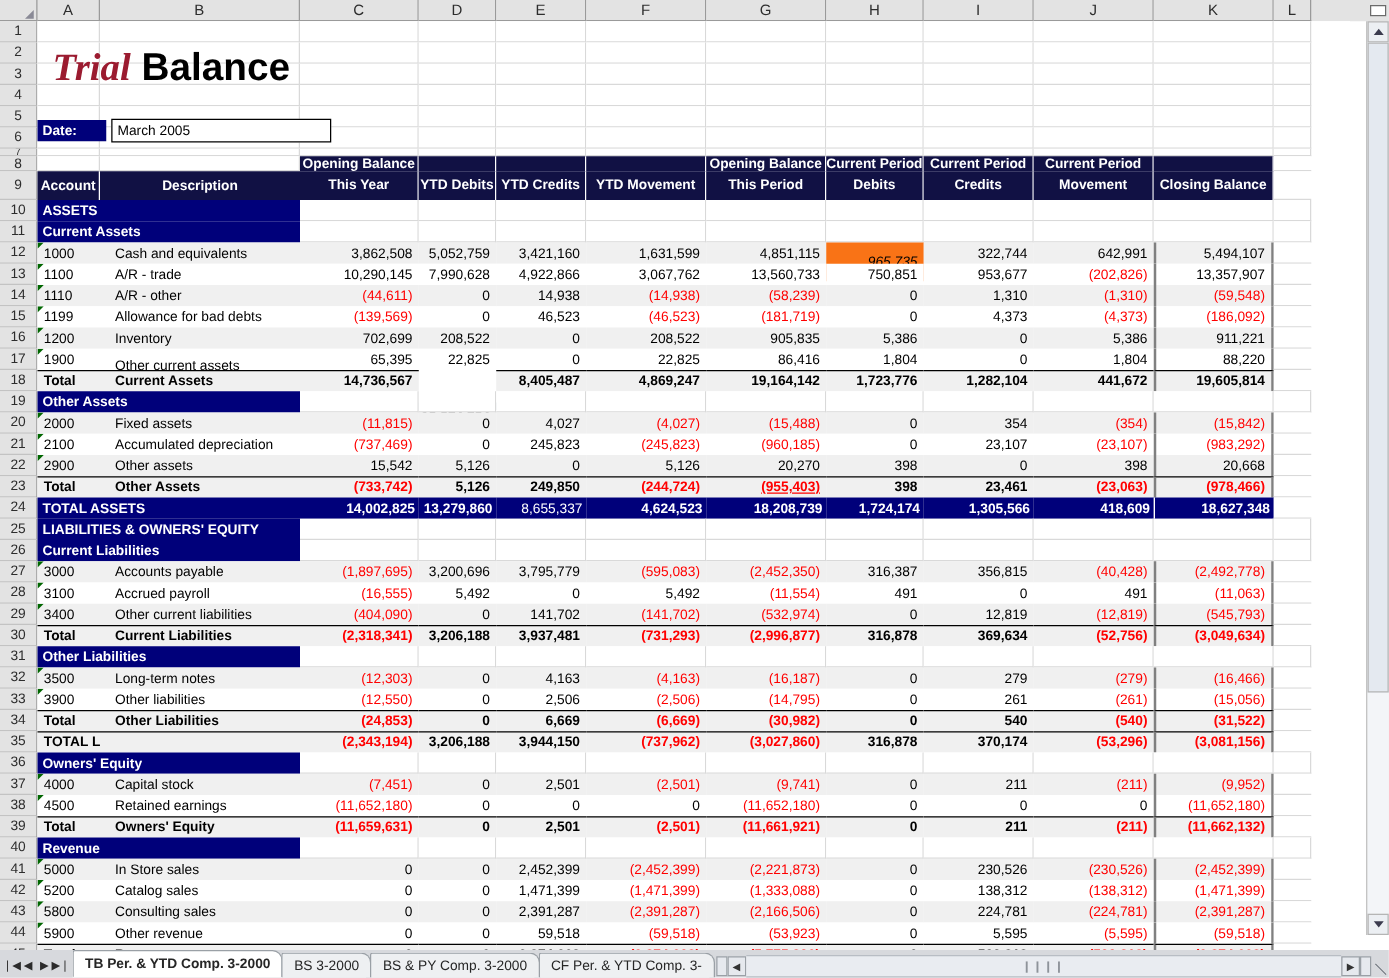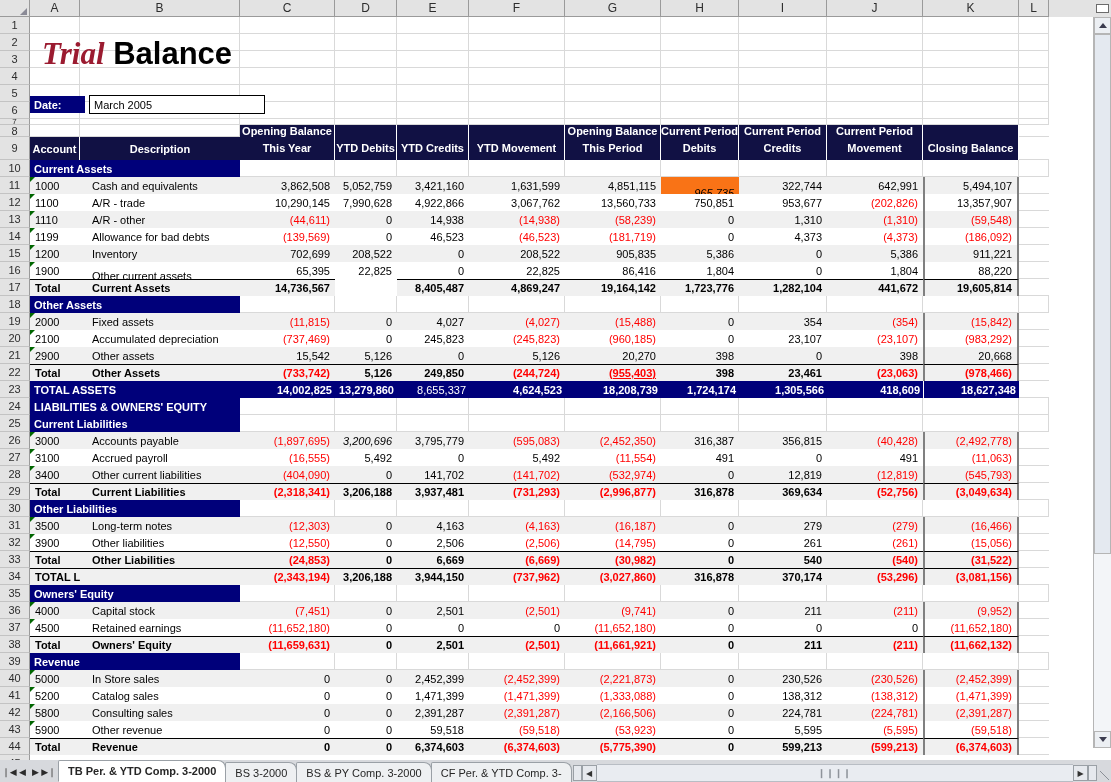--- a/index.html
+++ b/index.html
@@ -306,20 +306,33 @@
         <div class="cell c" style="width: 72px; height: 23px;;background:#111144;color:#fff;font-weight:bold;font-size:11px;border-right:1px solid #ffffff;text-align:center;line-height:23px;">YTD Credits</div>
         <div class="cell c" style="width: 96px; height: 23px;;background:#111144;color:#fff;font-weight:bold;font-size:11px;border-right:1px solid #ffffff;text-align:center;line-height:23px;">YTD Movement</div>
         <div class="cell c" style="width: 96px; height: 23px;;background:#111144;color:#fff;font-weight:bold;font-size:11px;border-right:1px solid #ffffff;text-align:center;line-height:23px;">This Period</div>
         <div class="cell c" style="width: 78px; height: 23px;;background:#111144;color:#fff;font-weight:bold;font-size:11px;border-right:1px solid #ffffff;text-align:center;line-height:23px;">Debits</div>
         <div class="cell c" style="width: 88px; height: 23px;;background:#111144;color:#fff;font-weight:bold;font-size:11px;border-right:1px solid #ffffff;text-align:center;line-height:23px;">Credits</div>
         <div class="cell c" style="width: 96px; height: 23px;;background:#111144;color:#fff;font-weight:bold;font-size:11px;border-right:1px solid #ffffff;text-align:center;line-height:23px;">Movement</div>
         <div class="cell c" style="width: 96px; height: 23px;;background:#111144;color:#fff;font-weight:bold;font-size:11px;border-right:1px solid #ffffff;text-align:center;line-height:23px;">Closing Balance</div>
         <div class="cell " style="width: 30px; height: 23px;;background:#fff;border-bottom:1px solid #d9d9d9;"></div>
       </div>
       <div class="row" style="height: 17px;">
+        <div class="cell " style="width: 210px; height: 17px;;background:#00007a;color:#fff;font-weight:bold;padding-left:4px;">ASSETS</div>
+        <div class="cell " style="width: 95px; height: 17px;;background:#ffffff;border-right:1px solid #d9d9d9;border-bottom:1px solid #d9d9d9;"></div>
+        <div class="cell " style="width: 62px; height: 17px;;background:#ffffff;border-right:1px solid #d9d9d9;border-bottom:1px solid #d9d9d9;"></div>
+        <div class="cell " style="width: 72px; height: 17px;;background:#ffffff;border-right:1px solid #d9d9d9;border-bottom:1px solid #d9d9d9;"></div>
+        <div class="cell " style="width: 96px; height: 17px;;background:#ffffff;border-right:1px solid #d9d9d9;border-bottom:1px solid #d9d9d9;"></div>
+        <div class="cell " style="width: 96px; height: 17px;;background:#ffffff;border-right:1px solid #d9d9d9;border-bottom:1px solid #d9d9d9;"></div>
+        <div class="cell " style="width: 78px; height: 17px;;background:#ffffff;border-right:1px solid #d9d9d9;border-bottom:1px solid #d9d9d9;"></div>
+        <div class="cell " style="width: 88px; height: 17px;;background:#ffffff;border-right:1px solid #d9d9d9;border-bottom:1px solid #d9d9d9;"></div>
+        <div class="cell " style="width: 96px; height: 17px;;background:#ffffff;border-right:1px solid #d9d9d9;border-bottom:1px solid #d9d9d9;"></div>
+        <div class="cell " style="width: 96px; height: 17px;;background:#ffffff;border-right:1px solid #d9d9d9;border-bottom:1px solid #d9d9d9;"></div>
+        <div class="cell " style="width: 30px; height: 17px;;background:#ffffff;border-right:1px solid #d9d9d9;border-bottom:1px solid #d9d9d9;"></div>
+      </div>
+      <div class="row" style="height: 17px;">
         <div class="cell " style="width: 210px; height: 17px;;background:#00007a;color:#fff;font-weight:bold;padding-left:4px;">Current Assets</div>
         <div class="cell " style="width: 95px; height: 17px;;background:#ffffff;border-right:1px solid #d9d9d9;border-bottom:1px solid #d9d9d9;"></div>
         <div class="cell " style="width: 62px; height: 17px;;background:#ffffff;border-right:1px solid #d9d9d9;border-bottom:1px solid #d9d9d9;"></div>
         <div class="cell " style="width: 72px; height: 17px;;background:#ffffff;border-right:1px solid #d9d9d9;border-bottom:1px solid #d9d9d9;"></div>
         <div class="cell " style="width: 96px; height: 17px;;background:#ffffff;border-right:1px solid #d9d9d9;border-bottom:1px solid #d9d9d9;"></div>
         <div class="cell " style="width: 96px; height: 17px;;background:#ffffff;border-right:1px solid #d9d9d9;border-bottom:1px solid #d9d9d9;"></div>
         <div class="cell " style="width: 78px; height: 17px;;background:#ffffff;border-right:1px solid #d9d9d9;border-bottom:1px solid #d9d9d9;"></div>
         <div class="cell " style="width: 88px; height: 17px;;background:#ffffff;border-right:1px solid #d9d9d9;border-bottom:1px solid #d9d9d9;"></div>
         <div class="cell " style="width: 96px; height: 17px;;background:#ffffff;border-right:1px solid #d9d9d9;border-bottom:1px solid #d9d9d9;"></div>
         <div class="cell " style="width: 96px; height: 17px;;background:#ffffff;border-right:1px solid #d9d9d9;border-bottom:1px solid #d9d9d9;"></div>
@@ -528,21 +541,21 @@
         <div class="cell " style="width: 78px; height: 17px;;background:#ffffff;border-right:1px solid #d9d9d9;border-bottom:1px solid #d9d9d9;"></div>
         <div class="cell " style="width: 88px; height: 17px;;background:#ffffff;border-right:1px solid #d9d9d9;border-bottom:1px solid #d9d9d9;"></div>
         <div class="cell " style="width: 96px; height: 17px;;background:#ffffff;border-right:1px solid #d9d9d9;border-bottom:1px solid #d9d9d9;"></div>
         <div class="cell " style="width: 96px; height: 17px;;background:#ffffff;border-right:1px solid #d9d9d9;border-bottom:1px solid #d9d9d9;"></div>
         <div class="cell " style="width: 30px; height: 17px;;background:#ffffff;border-right:1px solid #d9d9d9;border-bottom:1px solid #d9d9d9;"></div>
       </div>
       <div class="row" style="height: 17px; align-items: center;">
         <div class="cell " style="width: 50px; height: 17px;;background:#f0f0f0;padding-left:5px;">3000<span class="corner-marker"></span></div>
         <div class="cell " style="width: 160px; height: 17px;;background:#f0f0f0;padding-left:12px;">Accounts payable</div>
         <div class="cell r" style="width: 95px; height: 17px;;background:#f0f0f0;color:#ff0000;padding-right:5px;">(1,897,695)</div>
-        <div class="cell r" style="width: 62px; height: 17px;;background:#f0f0f0;color:#000;padding-right:5px;font-style:italic;">3,200,696</div>
+        <div class="cell r" style="width: 62px; height: 17px;;background:#f0f0f0;color:#000;padding-right:5px;">3,200,696</div>
         <div class="cell r" style="width: 72px; height: 17px;;background:#f0f0f0;color:#000;padding-right:5px;">3,795,779</div>
         <div class="cell r" style="width: 96px; height: 17px;;background:#f0f0f0;color:#ff0000;padding-right:5px;">(595,083)</div>
         <div class="cell r" style="width: 96px; height: 17px;;background:#f0f0f0;color:#ff0000;padding-right:5px;">(2,452,350)</div>
         <div class="cell r" style="width: 78px; height: 17px;;background:#f0f0f0;color:#000;padding-right:5px;">316,387</div>
         <div class="cell r" style="width: 88px; height: 17px;;background:#f0f0f0;color:#000;padding-right:5px;">356,815</div>
         <div class="cell r" style="width: 96px; height: 17px;;background:#f0f0f0;color:#ff0000;padding-right:5px;">(40,428)</div>
         <div class="cell r" style="width: 96px; height: 17px;;background:#f0f0f0;color:#ff0000;border-left:2px solid #808080;border-right:2px solid #808080;padding-right:5px;">(2,492,778)</div>
         <div class="cell " style="width: 30px; height: 17px;;background:#fff;border-bottom:1px solid #d9d9d9;"></div>
       </div>
       <div class="row" style="height: 17px;">

